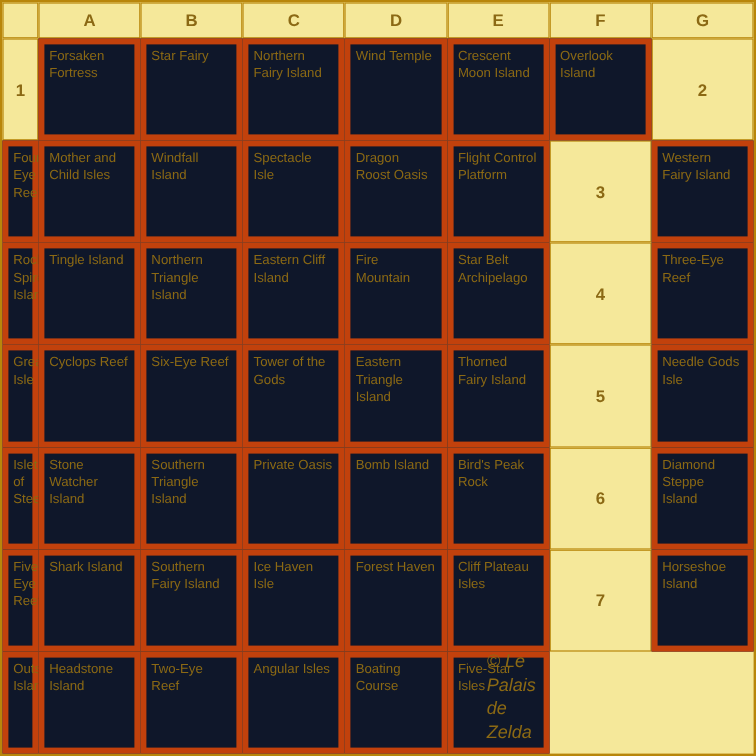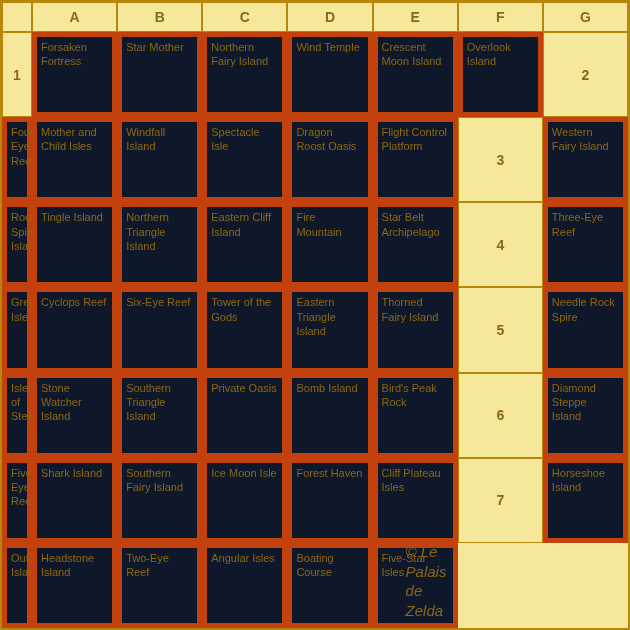--- a/index.html
+++ b/index.html
@@ -72,21 +72,21 @@
     <div class="corner-cell"></div>
     <div class="col-header">A</div>
     <div class="col-header">B</div>
     <div class="col-header">C</div>
     <div class="col-header">D</div>
     <div class="col-header">E</div>
     <div class="col-header">F</div>
     <div class="col-header">G</div>
     <div class="row-header">1</div>
     <div class="cell">Forsaken Fortress</div>
-    <div class="cell">Star Mother</div>
+    <div class="cell">Star Fairy</div>
     <div class="cell">Northern Fairy Island</div>
     <div class="cell">Wind Temple</div>
     <div class="cell">Crescent Moon Island</div>
     <div class="cell">Overlook Island</div>
     <div class="row-header">2</div>
     <div class="cell">Four-Eye Reef</div>
     <div class="cell">Mother and Child Isles</div>
     <div class="cell">Windfall Island</div>
     <div class="cell">Spectacle Isle</div>
     <div class="cell">Dragon Roost Oasis</div>
@@ -101,33 +101,33 @@
     <div class="cell">Star Belt Archipelago</div>
     <div class="row-header">4</div>
     <div class="cell">Three-Eye Reef</div>
     <div class="cell">Greatfish Isle</div>
     <div class="cell">Cyclops Reef</div>
     <div class="cell">Six-Eye Reef</div>
     <div class="cell">Tower of the Gods</div>
     <div class="cell">Eastern Triangle Island</div>
     <div class="cell">Thorned Fairy Island</div>
     <div class="row-header">5</div>
-    <div class="cell">Needle Rock Spire</div>
+    <div class="cell">Needle Gods Isle</div>
     <div class="cell">Islet of Steel</div>
     <div class="cell">Stone Watcher Island</div>
     <div class="cell">Southern Triangle Island</div>
     <div class="cell">Private Oasis</div>
     <div class="cell">Bomb Island</div>
     <div class="cell">Bird's Peak Rock</div>
     <div class="row-header">6</div>
     <div class="cell">Diamond Steppe Island</div>
     <div class="cell">Five-Eye Reef</div>
     <div class="cell">Shark Island</div>
     <div class="cell">Southern Fairy Island</div>
-    <div class="cell">Ice Moon Isle</div>
+    <div class="cell">Ice Haven Isle</div>
     <div class="cell">Forest Haven</div>
     <div class="cell">Cliff Plateau Isles</div>
     <div class="row-header">7</div>
     <div class="cell">Horseshoe Island</div>
     <div class="cell">Outset Island</div>
     <div class="cell">Headstone Island</div>
     <div class="cell">Two-Eye Reef</div>
     <div class="cell">Angular Isles</div>
     <div class="cell">Boating Course</div>
     <div class="cell">

